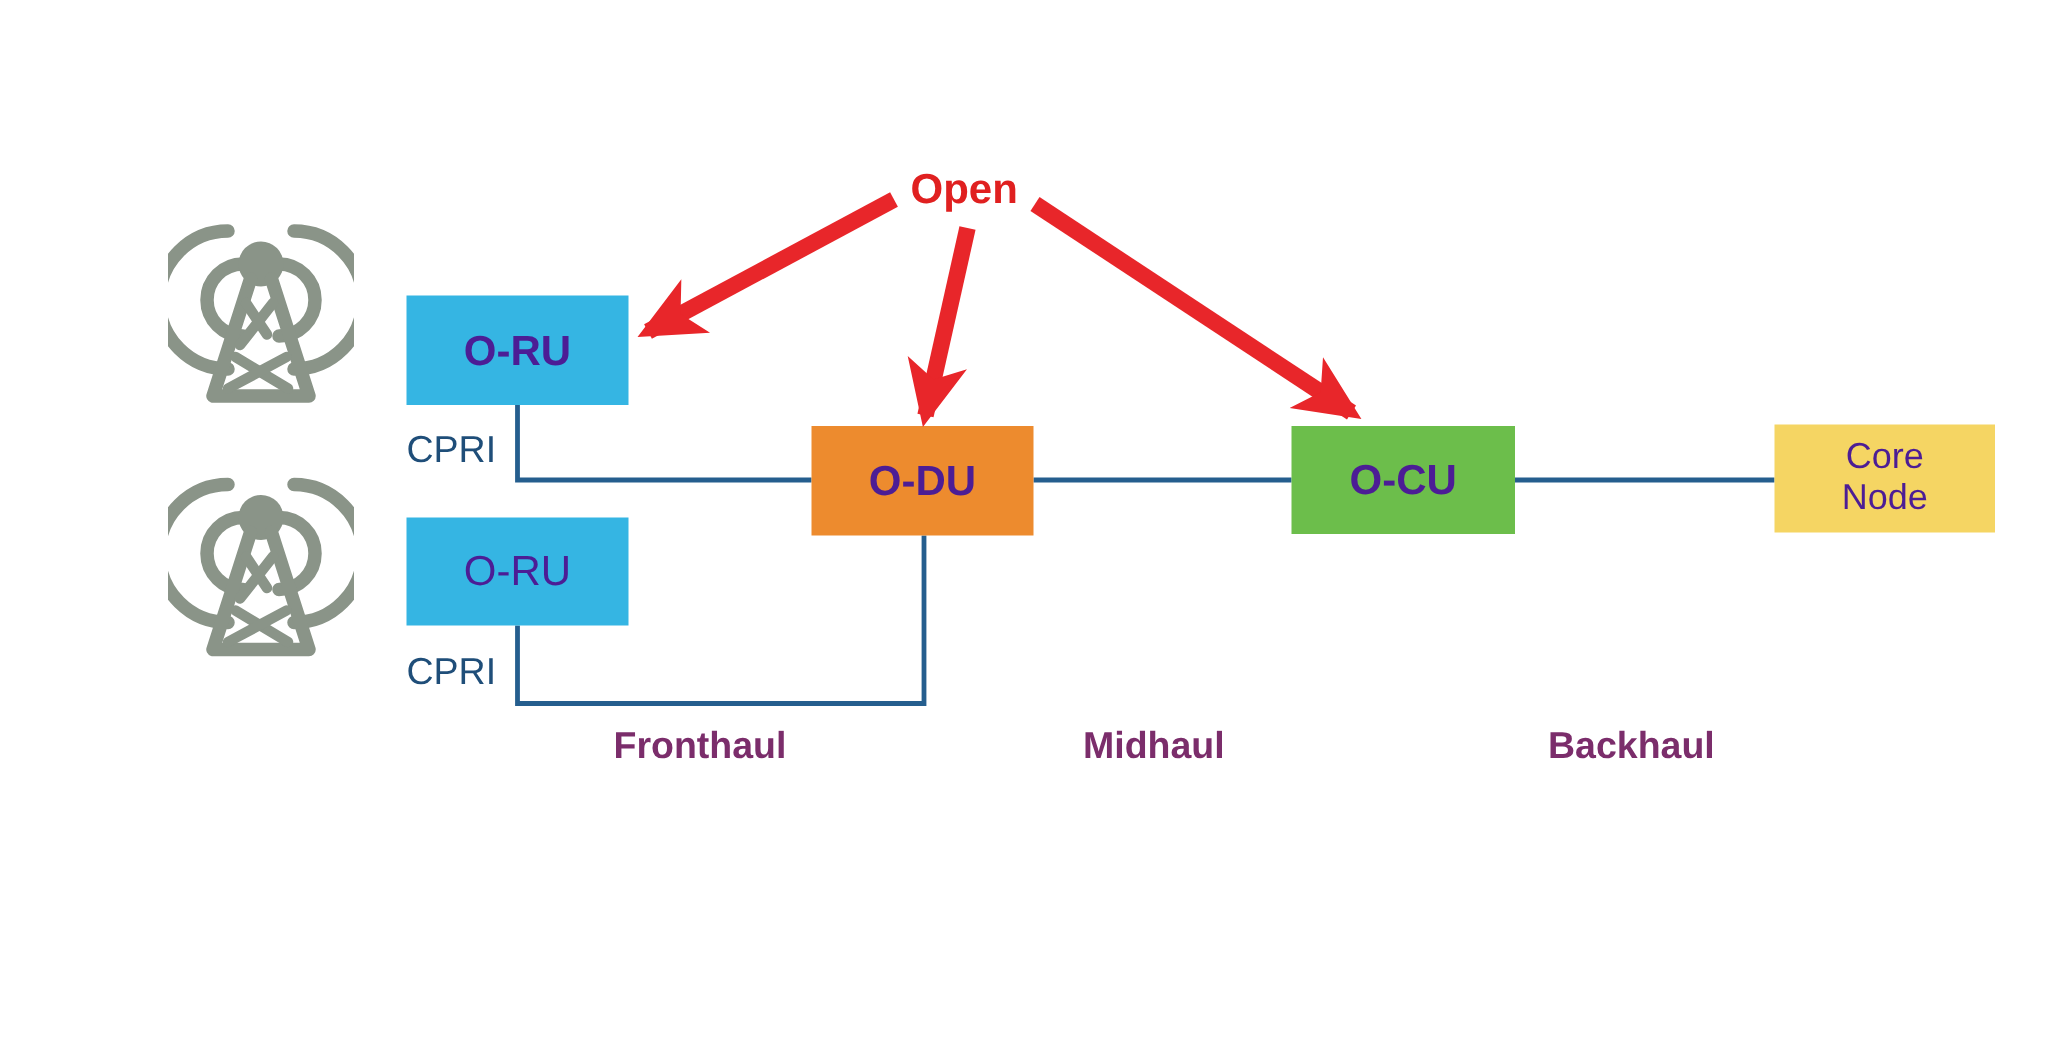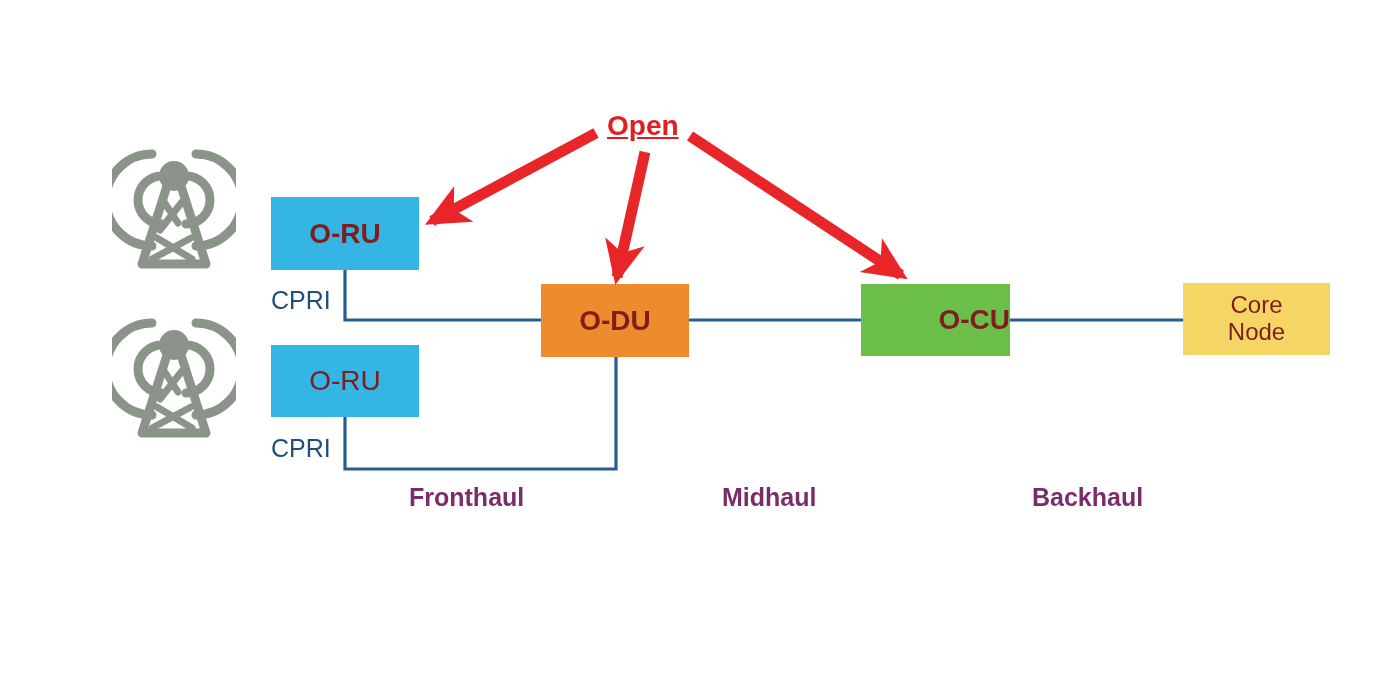--- a/index.html
+++ b/index.html
@@ -24,21 +24,21 @@
     top: 0;
     width: 1379px;
     height: 698px;
   }
   .node-box {
     position: absolute;
     display: flex;
     align-items: center;
     justify-content: center;
     text-align: center;
-    color: #7f1d1d;
+    color: #4c1d95;
     line-height: 1.12;
     box-sizing: border-box;
   }
   .node-box.bold { font-weight: bold; }
   .label-text {
     position: absolute;
     white-space: pre;
   }
   .cpri-label {
     color: #1F4E79;
@@ -47,21 +47,20 @@
   }
   .haul-label {
     color: #7B2D6B;
     font-size: 25px;
     font-weight: bold;
   }
   .open-label {
     color: #E02020;
     font-size: 28px;
     font-weight: bold;
-    text-decoration: underline;
   }
   .tower-icon { position: absolute; }
 </style>
 </head>
 <body>
 
 <div id="canvas">
 
   <svg class="layer" viewBox="0 0 1379 698" xmlns="http://www.w3.org/2000/svg">
     <g fill="none" stroke="#255E8E" stroke-width="3.2" stroke-linecap="butt" stroke-linejoin="miter">
@@ -115,21 +114,21 @@
   </div>
 
   <div class="node-box" style="left:271px; top:345px; width:148px; height:72px; background:#35B5E3; font-size:28px;">
     <span>O-RU</span>
   </div>
 
   <div class="node-box bold" style="left:541px; top:284px; width:148px; height:73px; background:#ED8B2E; font-size:28px;">
     <span>O-DU</span>
   </div>
 
-  <div class="node-box bold" style="left:861px; top:284px; width:149px; height:72px; background:#6CBE4B; font-size:28px;justify-content:flex-end;">
+  <div class="node-box bold" style="left:861px; top:284px; width:149px; height:72px; background:#6CBE4B; font-size:28px;">
     <span>O-CU</span>
   </div>
 
   <div class="node-box" style="left:1183px; top:283px; width:147px; height:72px; background:#F5D563; font-size:24px;">
     <span style="white-space:pre;">Core
 Node</span>
   </div>
 
   <div class="label-text cpri-label" style="left:271px; top:286px;">CPRI</div>
   <div class="label-text cpri-label" style="left:271px; top:434px;">CPRI</div>

